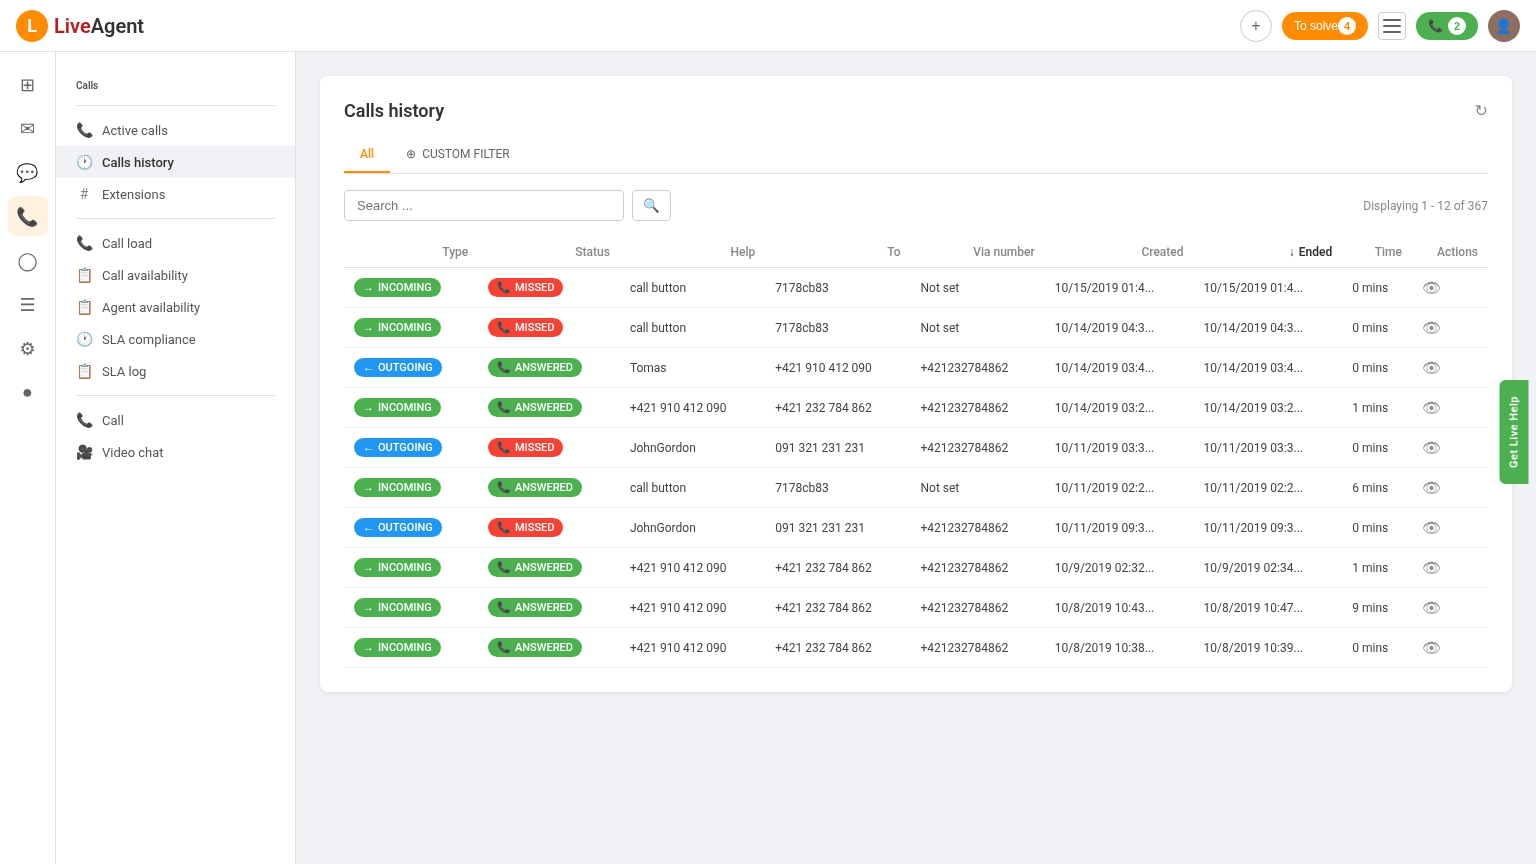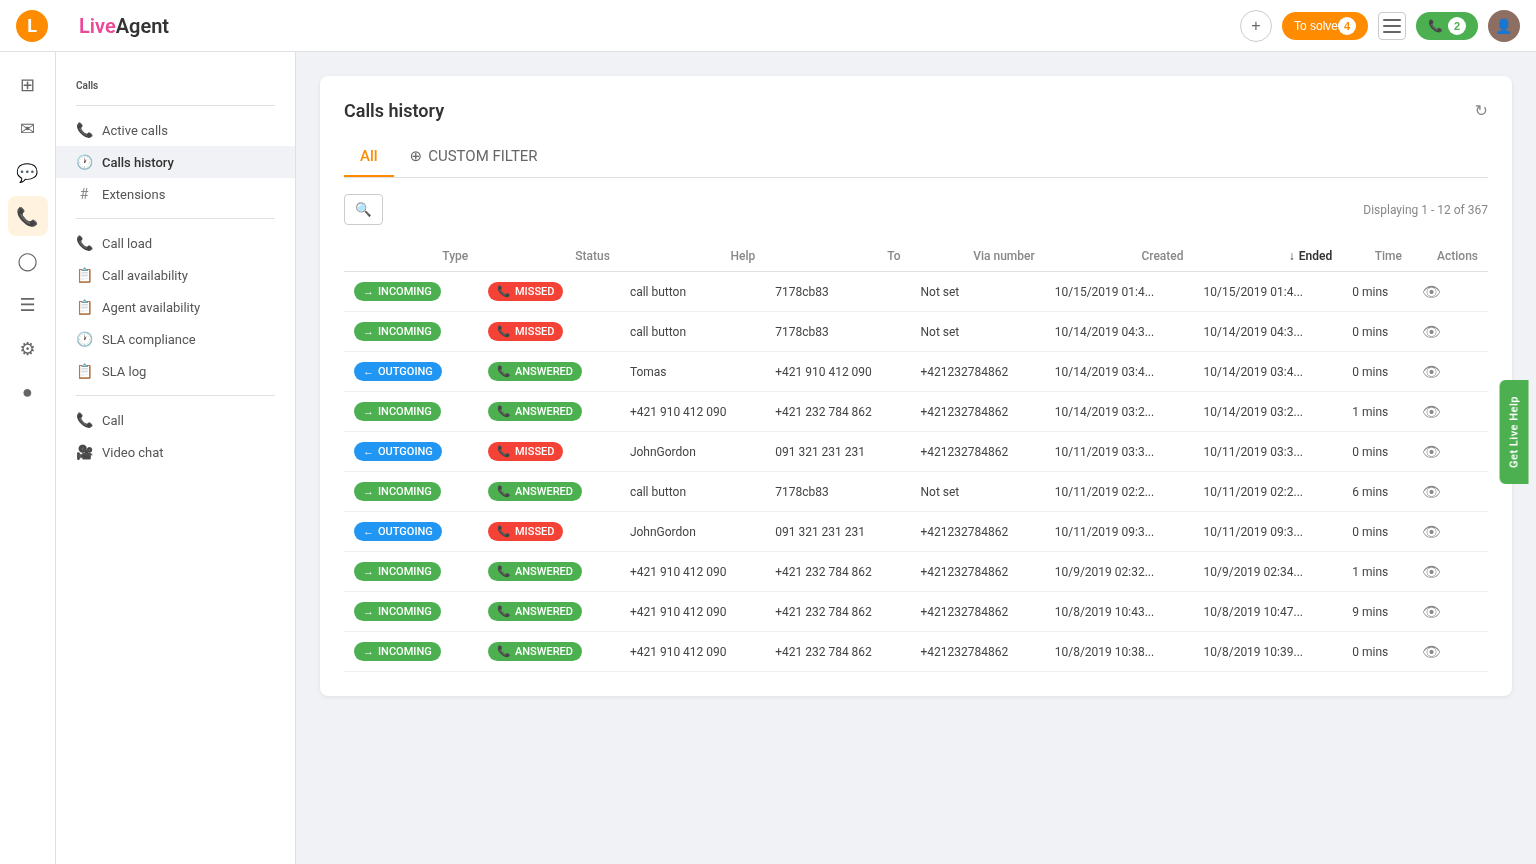--- a/index.html
+++ b/index.html
@@ -16,21 +16,21 @@
       position: fixed; top: 0; left: 0; right: 0; z-index: 100;
     }
     .navbar-logo {
       display: flex; align-items: center; gap: 6px; margin-right: auto;
     }
     .logo-icon {
       width: 32px; height: 32px; background: #ff8c00; border-radius: 50%;
       display: flex; align-items: center; justify-content: center; color: #fff; font-size: 18px; font-weight: bold;
     }
     .logo-text { font-size: 20px; font-weight: 600; color: #333; }
-    .logo-text span { color: #ec4899; margin-left: 25px; }
+    .logo-text span { color: #b91c1c; }
     .navbar-actions { display: flex; align-items: center; gap: 10px; }
     .nav-btn-circle {
       width: 32px; height: 32px; border-radius: 50%; border: 1.5px solid #ccc;
       background: #fff; display: flex; align-items: center; justify-content: center; cursor: pointer; color: #666; font-size: 16px;
     }
     .nav-btn-solve {
       background: #ff8c00; color: #fff; border-radius: 20px; border: none;
       padding: 5px 12px; font-size: 12px; cursor: pointer; display: flex; align-items: center; 
     }
     .nav-btn-solve .badge { background: #fff; color: #ff8c00; border-radius: 50%; width: 18px; height: 18px; display: flex; align-items: center; justify-content: center; font-size: 11px; font-weight: bold; }
@@ -87,21 +87,21 @@
     }
     .card-header {
       display: flex; align-items: center; justify-content: space-between; margin-bottom: 16px;
     }
     .card-title { font-size: 18px; font-weight: 600; color: #333; }
     .refresh-btn { color: #888; cursor: pointer; font-size: 16px; border: none; background: none; }
 
     
     .tabs { display: flex; gap: 0; border-bottom: 1px solid #e0e0e0; margin-bottom: 16px; }
     .tab {
-      padding: 10px 16px; cursor: pointer; font-size: 15px; color: #666; border-bottom: 2px solid transparent;
+      padding: 10px 16px; cursor: pointer; font-size: 12px; color: #666; border-bottom: 2px solid transparent;
       display: flex; align-items: center; gap: 6px;
     }
     .tab.active { color: #ff8c00; border-bottom-color: #ff8c00; font-weight: 500; }
 
     
     .search-bar {
       display: flex; align-items: center; gap: 8px; margin-bottom: 16px;
     }
     .search-input {
       border: 1px solid #ccc; border-radius: 4px; padding: 7px 12px; font-size: 13px; color: #555; width: 280px; outline: none;
@@ -249,20 +249,21 @@
         <div class="tab active">
           <span>All</span>
         </div>
         <div class="tab">
           <span>⊕</span>
           <span>CUSTOM FILTER</span>
         </div>
       </div>
 
       <div class="search-bar">
+        <input class="search-input" type="text" placeholder="Search ..." style="">
         <button class="search-btn">🔍</button>
         <span class="displaying-text">Displaying 1 - 12 of 367</span>
       </div>
 
       <table class="table">
         <thead>
           <tr>
             <th>Type</th>
             <th>Status</th>
             <th>Help</th>

